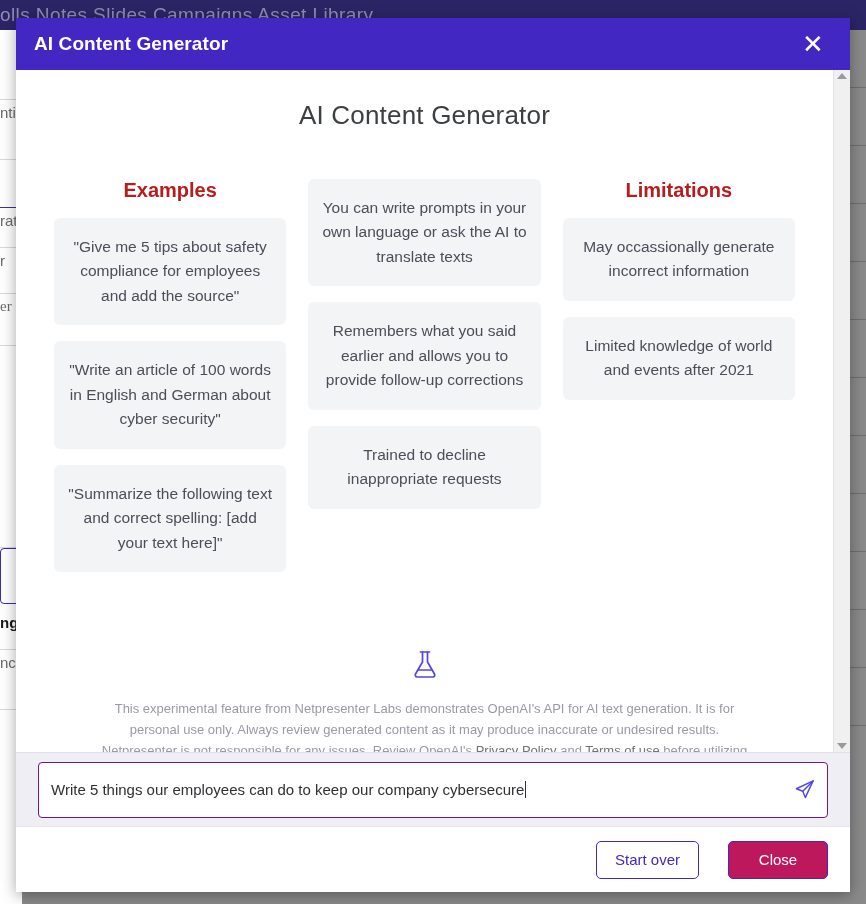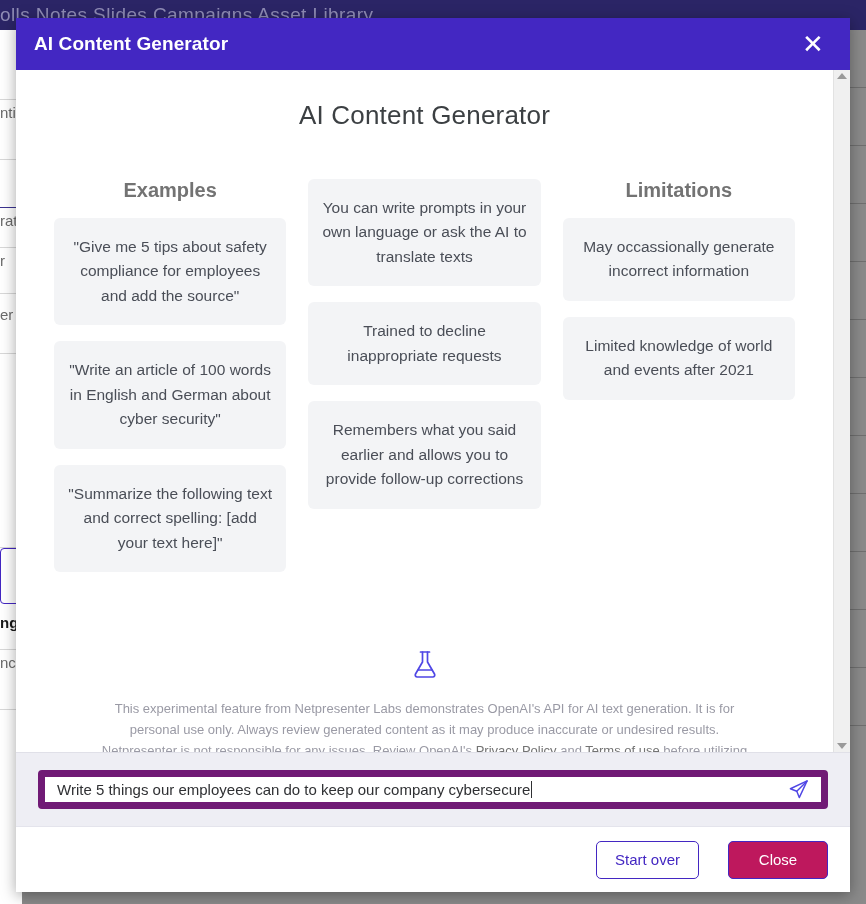--- a/index.html
+++ b/index.html
@@ -108,21 +108,21 @@
   }
 
   .columns {
     display: grid;
     grid-template-columns: repeat(3, 1fr);
     column-gap: 22px;
     padding: 0 12px;
   }
   .col-head {
     text-align: center;
-    font-size: 20px; font-weight: bold; color: #737373;
+    font-size: 20px; font-weight: bold; color: #b91c1c;
     margin-bottom: 16px;
   }
   .card {
     background: #f3f4f6;
     border-radius: 6px;
     padding: 17px 14px;
     margin-bottom: 16px;
     text-align: center;
     font-size: 15.5px;
     line-height: 1.58;
@@ -146,23 +146,23 @@
   
   #prompt-bar {
     flex: 0 0 74px;
     background: #eeeef4;
     border-top: 1px solid #e0e0e8;
     display: flex; align-items: center;
     padding: 0 22px;
   }
   #prompt-field {
     flex: 1 1 auto;
-    height: 39px;
+    height: 56px;
     background: #ffffff;
-    border: 7px solid #701a75;
+    border: 1px solid #701a75;
     border-radius: 4px;
     display: flex; align-items: center;
     padding: 8px 12px;
   }
   #prompt-value {
     flex: 1 1 auto;
     font-size: 15px; color: #2f3033;
     white-space: nowrap; overflow: hidden;
     position: relative;
   }
@@ -205,21 +205,21 @@
 <div id="bg-app">
   <div id="bg-topbar">
     <div class="bg-menu">olls    Notes   Slides    Campaigns    Asset Library</div>
   </div>
   <div id="bg-left-panel">
     <div class="bg-strip" style="top:0px;height:70px;"></div>
     <div class="bg-strip" style="top:70px;height:60px;">ntit</div>
     <div class="bg-strip" style="top:130px;height:48px;border-bottom:1px solid #3b3390;"></div>
     <div class="bg-strip" style="top:178px;height:40px;">rat</div>
     <div class="bg-strip" style="top:218px;height:46px;">r</div>
-    <div class="bg-strip" style="top:272px;height:52px;">er</div>
+    <div class="bg-strip" style="top:264px;height:52px;font-family:Liberation Serif, serif;">er</div>
     <div class="bg-strip" style="top:316px;height:140px;border-bottom:none;"></div>
     <div class="bg-strip" style="top:456px;height:62px;"></div>
     <div class="bg-strip" style="top:518px;height:56px;border:1px solid #4327c2;border-radius:4px;"></div>
     <div class="bg-strip" style="top:580px;height:40px;font-weight:bold;color:#1a1a1a;">nge</div>
     <div class="bg-strip" style="top:620px;height:60px;">nce</div>
     <div class="bg-strip" style="top:680px;height:190px;border-bottom:none;"></div>
   </div>
   <div id="bg-right-rows">
     <div class="r"></div>
     <div class="r"></div>
@@ -254,22 +254,22 @@
 
         <div>
           <div class="col-head">Examples</div>
           <div class="card">"Give me 5 tips about safety compliance for employees and add the source"</div>
           <div class="card">"Write an article of 100 words in English and German about cyber security"</div>
           <div class="card">"Summarize the following text and correct spelling: [add your text here]"</div>
         </div>
 
         <div>
           <div class="card">You can write prompts in your own language or ask the AI to translate texts</div>
+          <div class="card">Remembers what you said earlier and allows you to provide follow-up corrections</div>
           <div class="card">Trained to decline inappropriate requests</div>
-          <div class="card">Remembers what you said earlier and allows you to provide follow-up corrections</div>
         </div>
 
         <div>
           <div class="col-head">Limitations</div>
           <div class="card">May occassionally generate incorrect information</div>
           <div class="card">Limited knowledge of world and events after 2021</div>
         </div>
 
       </div>
 

